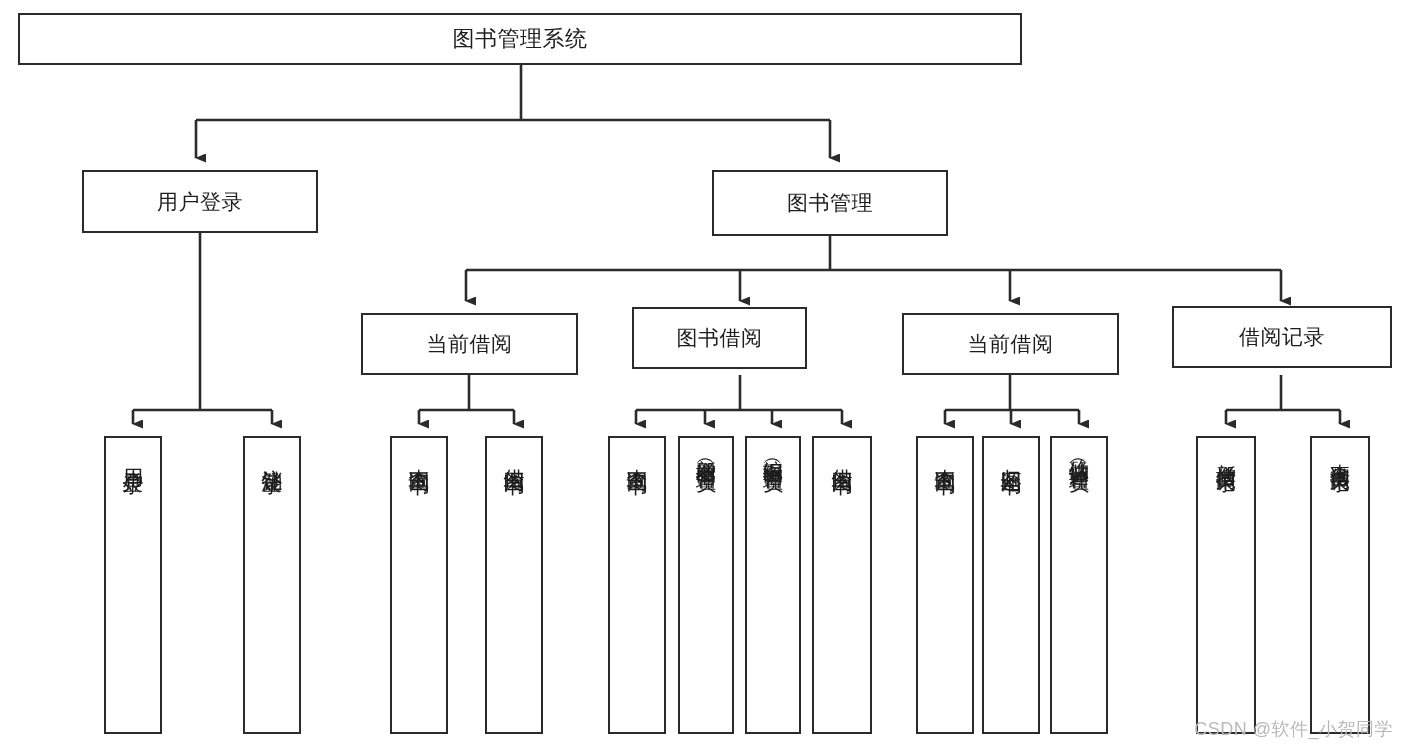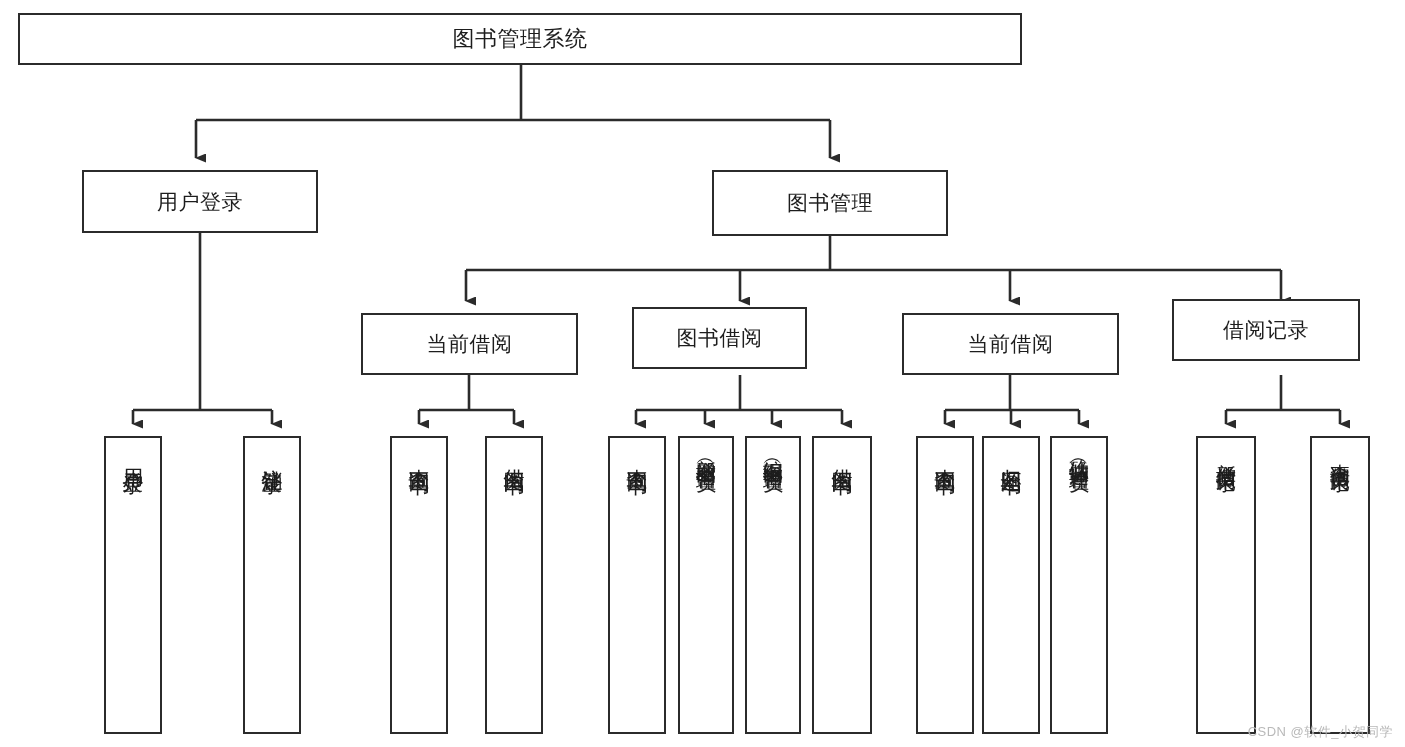--- a/index.html
+++ b/index.html
@@ -64,21 +64,21 @@
     letter-spacing: 2px;
     white-space: normal;
   }
   .node.v.tall .label {
     font-size: 20px;
   }
   #watermark {
     position: absolute;
     right: 12px;
     bottom: 6px;
-    font-size: 13px;
+    font-size: 18px;
     color: #b9b9b9;
     letter-spacing: 0.5px;
     white-space: nowrap;
     user-select: none;
   }
 </style>
 </head>
 <body>
 
 <div id="canvas">
@@ -146,21 +146,21 @@
 
   <div class="node h" style="left:361px; top:313px; width:217px; height:62px;">
     <span class="label">当前借阅</span>
   </div>
   <div class="node h" style="left:632px; top:307px; width:175px; height:62px;">
     <span class="label">图书借阅</span>
   </div>
   <div class="node h" style="left:902px; top:313px; width:217px; height:62px;">
     <span class="label">当前借阅</span>
   </div>
-  <div class="node h" style="left:1172px; top:299px; width:188px; height:62px;">
+  <div class="node h" style="left:1172px; top:306px; width:220px; height:62px;">
     <span class="label">借阅记录</span>
   </div>
 
   <div class="node v" style="left:104px; top:436px; width:58px; height:298px;">
     <span class="label">用户登录</span>
   </div>
   <div class="node v" style="left:243px; top:436px; width:58px; height:298px;">
     <span class="label">注销登录</span>
   </div>
 

